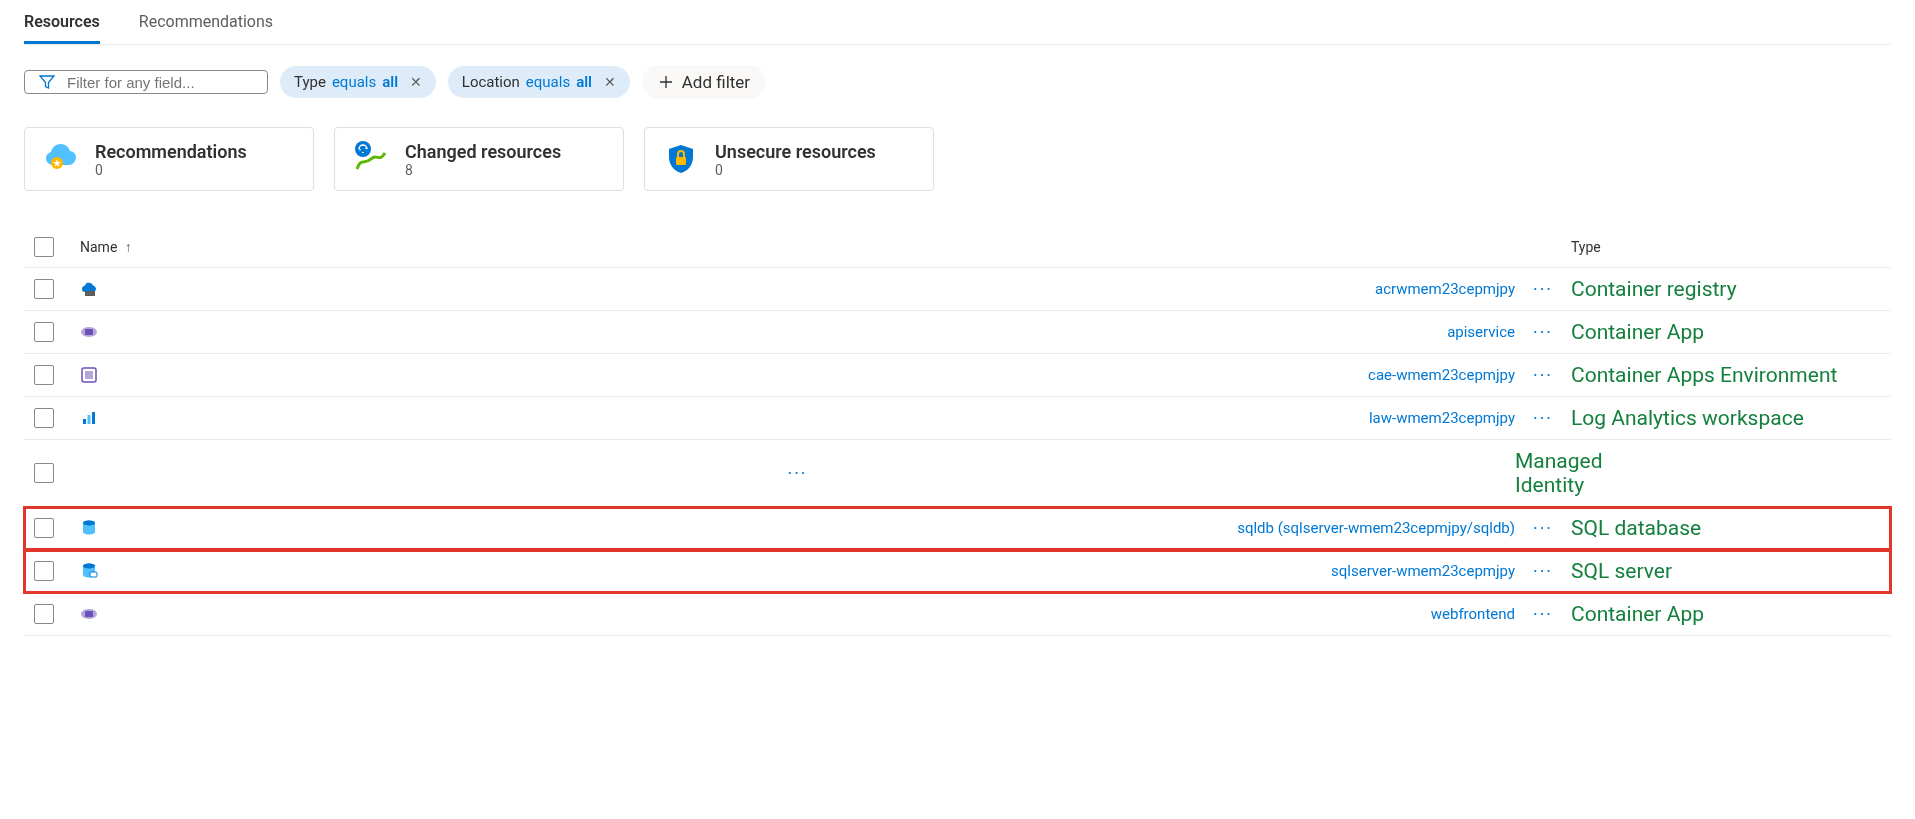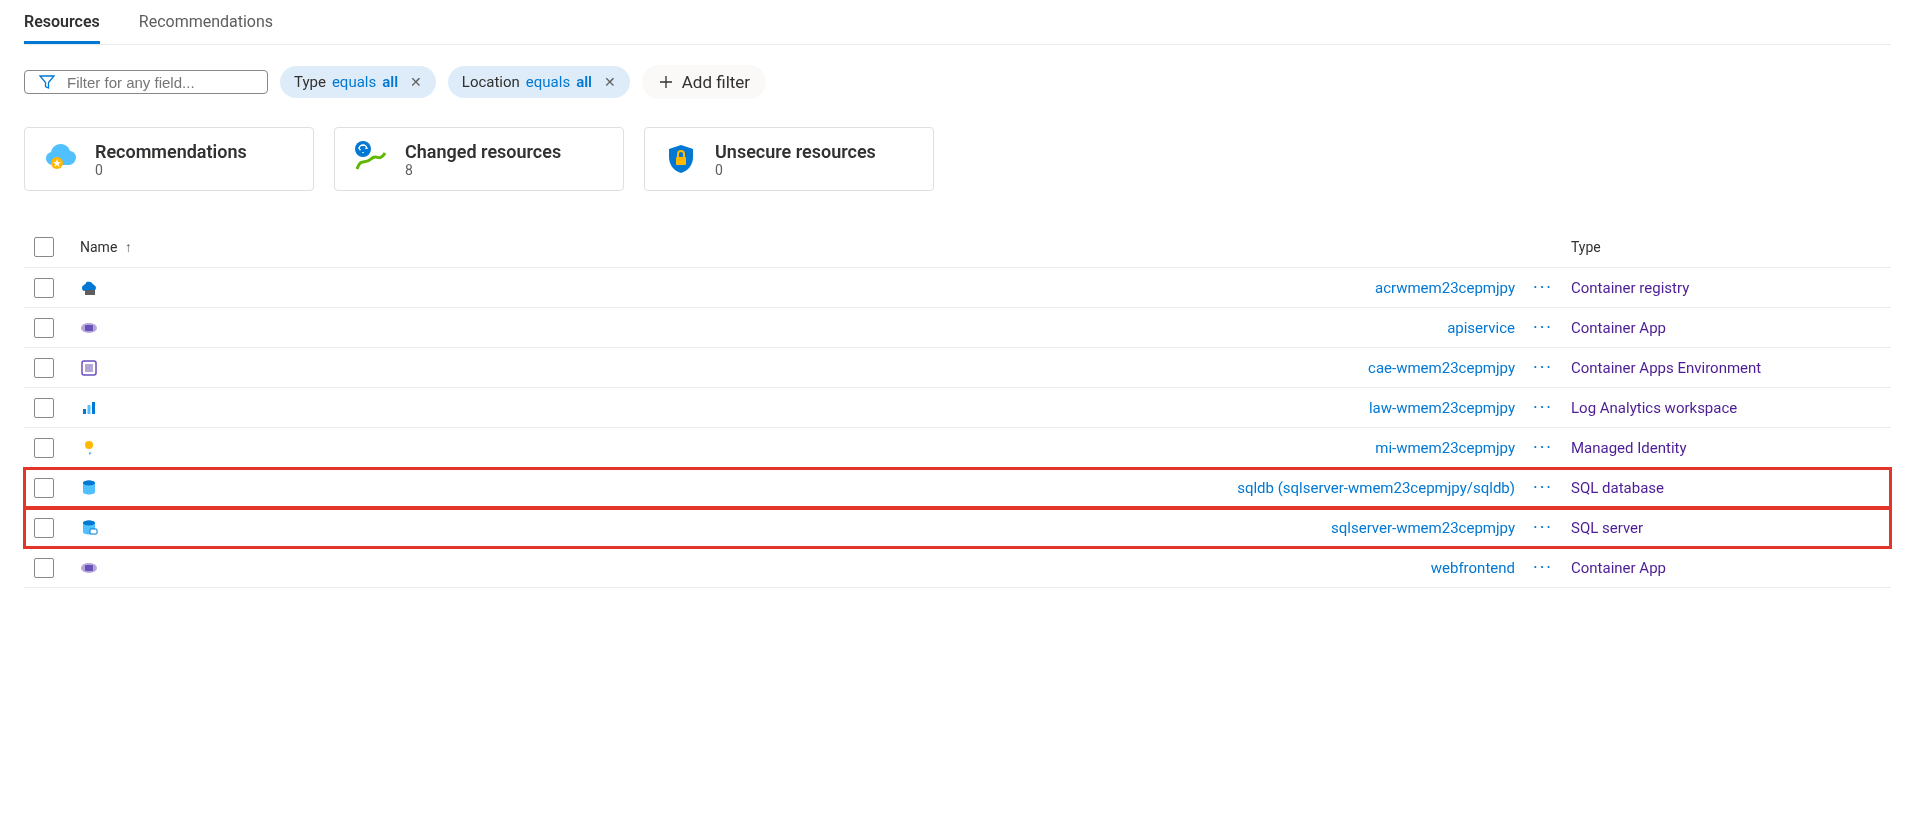--- a/index.html
+++ b/index.html
@@ -117,21 +117,21 @@
     border: 1px solid #8a8886;
     border-radius: 2px;
     margin-left: 10px;
     cursor: pointer;
   }
   .name-cell { display: flex; align-items: center; gap: 10px; justify-content: space-between; }
   .res-icon { width: 18px; height: 18px; display:flex; align-items:center; justify-content:center; }
   .res-link { color: #0078d4; cursor: pointer; font-size: 15px; }
   .sort-arrow { color: #605e5c; margin-left: 4px; }
   .more { color: #0078d4; cursor: pointer; font-size: 18px; letter-spacing: 2px; text-align: center; }
-  .type-cell { font-size: 15px; color: #4c1d95; }
+  .type-cell { font-size: 21px; color: #15803d; }
   svg { display:block; }
 </style>
 </head>
 <body>
 
 <div class="tabs">
   <div class="tab active">Resources</div>
   <div class="tab">Recommendations</div>
 </div>
 
@@ -289,29 +289,20 @@
           </span>
       <span class="res-link">law-wmem23cepmjpy</span>
     </div>
     <div class="more">···</div>
     <div class="type-cell">Log Analytics workspace</div>
   </div>
       <div class="trow">
     <div>
           <div class="checkbox"></div>
         </div>
-    <div class="name-cell">
-      <span class="res-icon">
-            <svg width="18" height="18" viewBox="0 0 18 18">
-              <circle cx="9" cy="6" r="4" fill="#ffb900"></circle>
-              <path d="M9 10v6l3-2-3-1z" fill="#50c0ff"></path>
-            </svg>
-          </span>
-      <span class="res-link">mi-wmem23cepmjpy</span>
-    </div>
     <div class="more">···</div>
     <div class="type-cell">Managed Identity</div>
   </div>
       <div class="trow highlighted">
     <div>
           <div class="checkbox"></div>
         </div>
     <div class="name-cell">
       <span class="res-icon">
             <svg width="18" height="18" viewBox="0 0 18 18">

